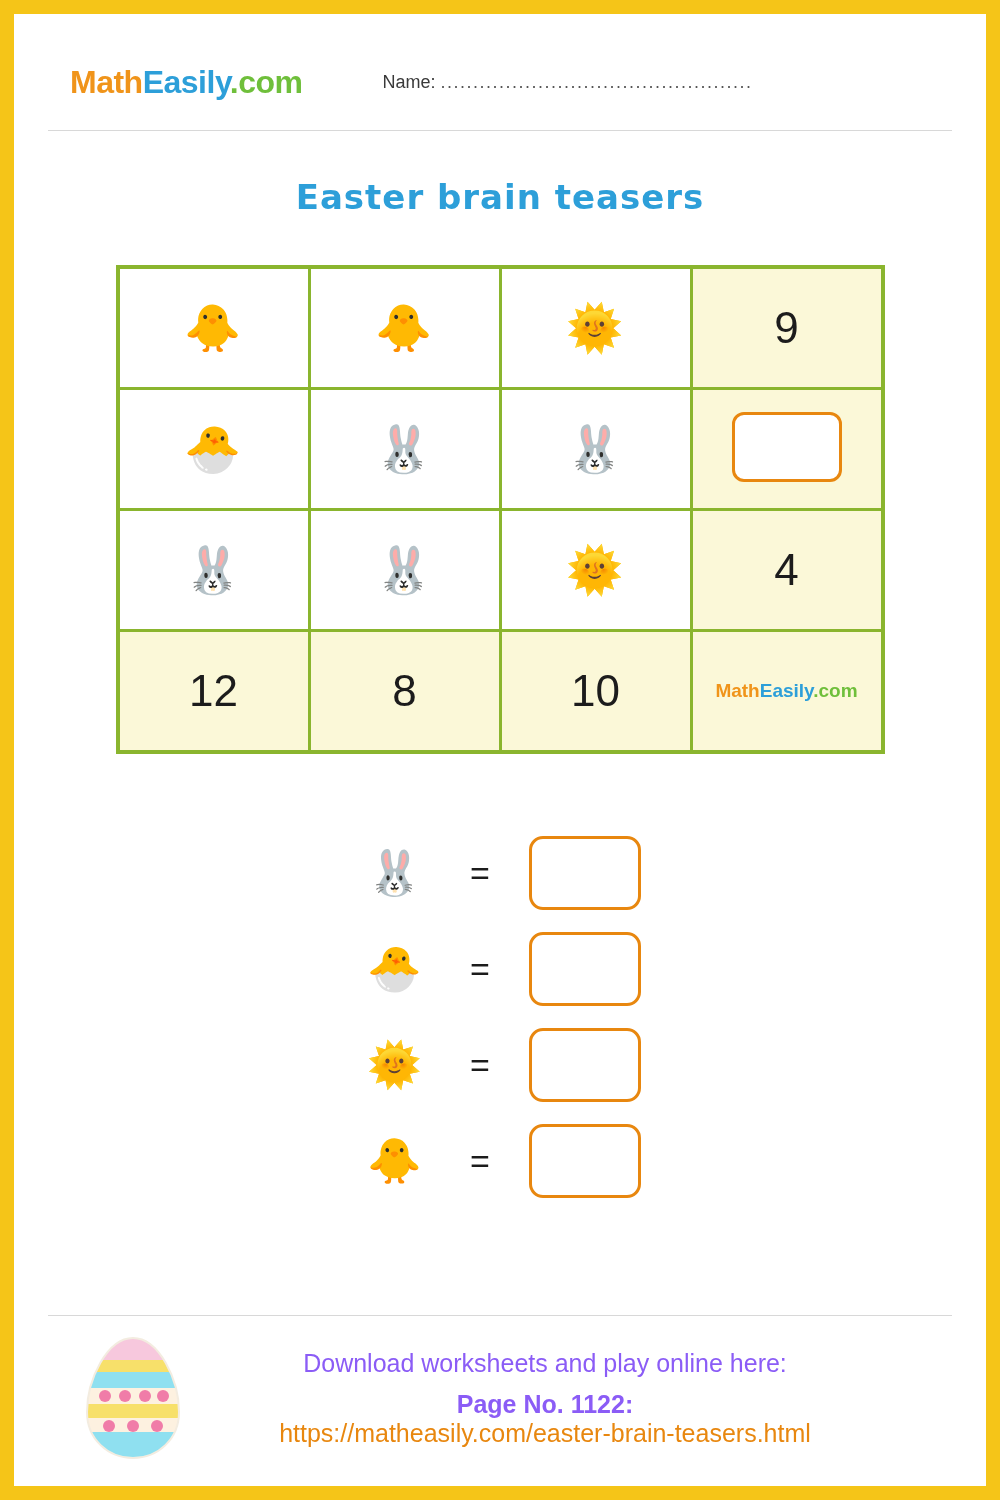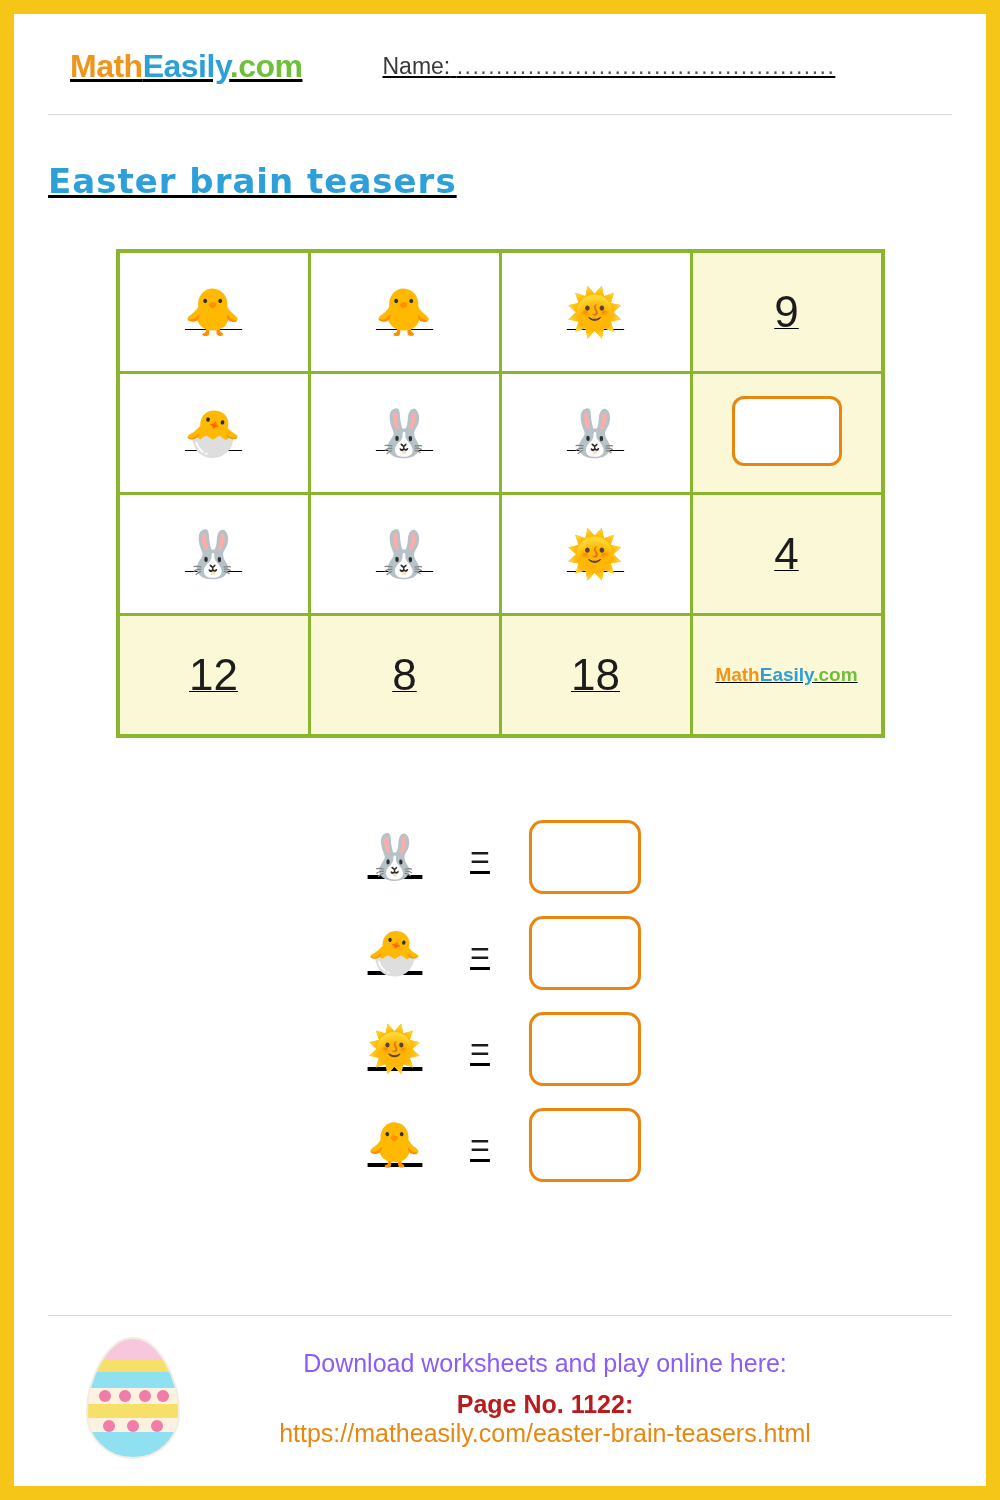--- a/index.html
+++ b/index.html
@@ -19,22 +19,21 @@
     height: 1500px;
     box-sizing: border-box;
     border: 14px solid #f5c518;
     background: #ffffff;
   }
   .inner {
     position: relative;
     width: 100%;
     height: 100%;
     box-sizing: border-box;
-    padding: 0 34px;
-    text-decoration: underline;
+    padding: 16px 34px;
   }
 
   
   .header {
     display: flex;
     align-items: center;
     height: 84px;
     padding-top: 10px;
   }
   .logo {
@@ -42,36 +41,37 @@
     font-weight: bold;
     letter-spacing: -0.5px;
     white-space: nowrap;
     margin-left: 22px;
   }
   .logo .m { color: #f0941a; }
   .logo .e { color: #2d9fd9; }
   .logo .d { color: #6fbf3b; }
   .name-line {
     margin-left: 80px;
-    font-size: 23px;
+    font-size: 18px;
     color: #3a3a3a;
     white-space: nowrap;
   }
   .name-dots {
     letter-spacing: 1.5px;
     color: #555;
   }
   .hr {
     height: 1px;
     background: #d8d8d8;
     margin: 6px 0 0 0;
   }
 
   
   .title {
+    text-align: center;
     color: #2d9fd9;
     font-size: 34px;
     font-weight: bold;
     letter-spacing: 1px;
     margin-top: 46px;
     font-family: "DejaVu Sans", sans-serif;
   }
 
   
   .grid-wrap {
@@ -183,21 +183,21 @@
     flex: 1;
     text-align: center;
     margin-right: 50px;
   }
   .f-line1 {
     font-size: 25px;
     color: #8b5cf6;
   }
   .f-line2 {
     font-size: 25px;
-    color: #b91c1c;
+    color: #8b5cf6;
     font-weight: bold;
     margin-top: 12px;
   }
   .f-line3 {
     font-size: 25px;
     color: #e8870f;
     margin-top: 0;
   }
 </style>
 </head>
@@ -236,21 +236,21 @@
         </tr>
         <tr>
           <td><span class="emoji">🐰</span></td>
           <td><span class="emoji">🐰</span></td>
           <td><span class="emoji">🌞</span></td>
           <td class="answer-cell"><span class="num">4</span></td>
         </tr>
         <tr>
           <td class="answer-cell"><span class="num">12</span></td>
           <td class="answer-cell"><span class="num">8</span></td>
-          <td class="answer-cell"><span class="num">18</span></td>
+          <td class="answer-cell"><span class="num">10</span></td>
           <td class="answer-cell">
             <span class="wm">
               <span class="m">Math</span><span class="e">Easily</span><span class="d">.com</span>
             </span>
           </td>
         </tr>
       </tbody>
         </table>
     </div>
 

